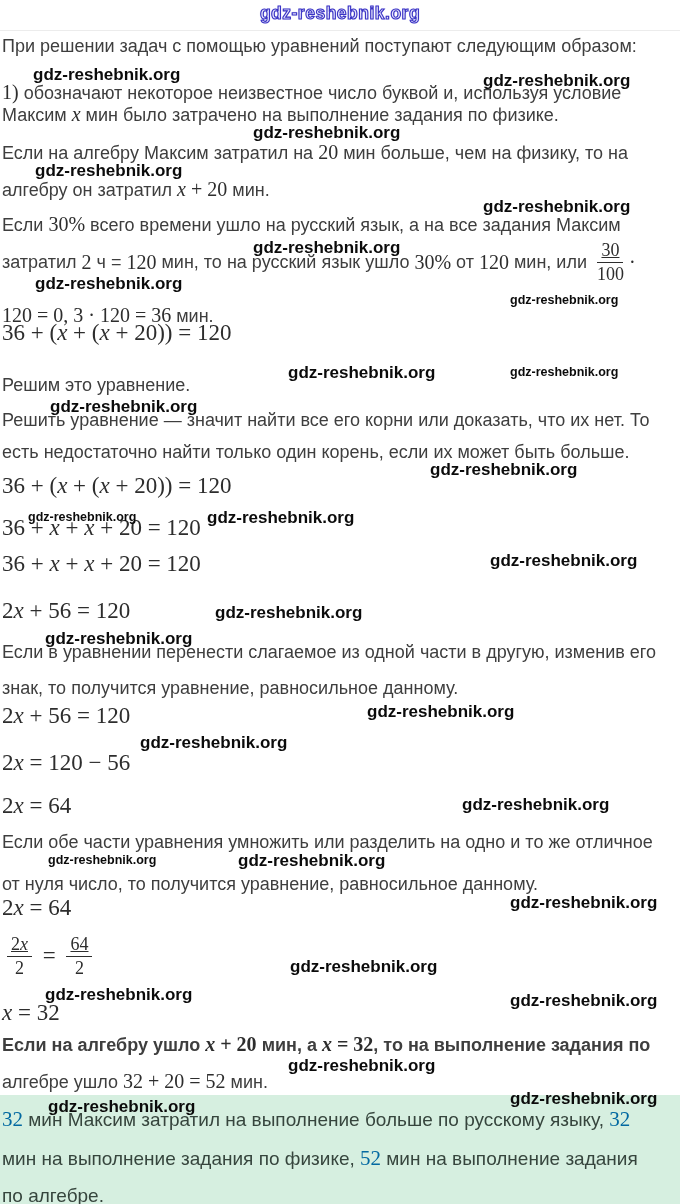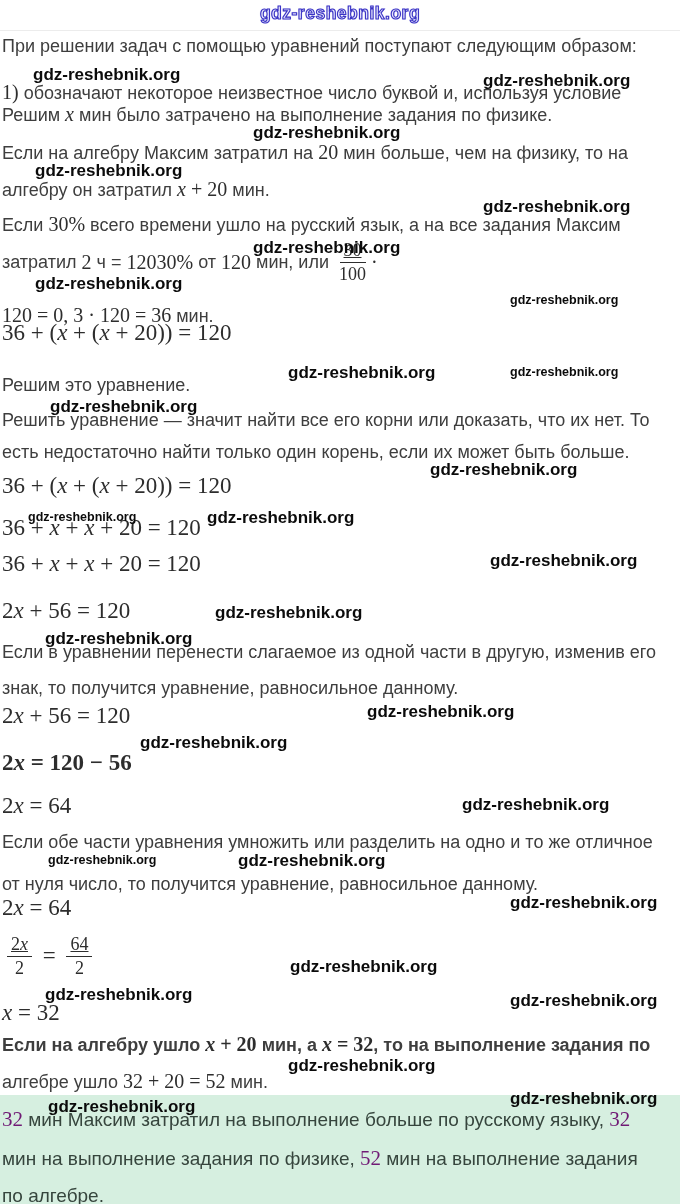--- a/index.html
+++ b/index.html
@@ -14,44 +14,45 @@
   .line .txt{font-family:"Liberation Sans",sans-serif;white-space:pre;}
   .line .math{font-family:"Liberation Serif","DejaVu Serif",serif;font-size:20px;color:#2d2d2d;white-space:pre;}
   .line .math i{font-style:italic;}
   .eq .math{font-size:23px;}
   .flexline{display:flex;align-items:center;}
   .frac{display:inline-flex;flex-direction:column;align-items:center;vertical-align:middle;
         font-family:"Liberation Serif","DejaVu Serif",serif;color:#2d2d2d;margin:0 5px;line-height:1.15;}
   .frac .num{display:block;padding:0 4px 1px;border-bottom:1.5px solid #2d2d2d;text-decoration:underline;}
   .frac .den{display:block;padding-top:1px;}
   .ans{color:#36453d;font-size:19px;}
-  .ans .math{font-size:21px;color:#701a75;margin-top:40px;}
+  .ans .math{font-size:21px;color:#0369a1;margin-top:40px;}
   .wm{position:absolute;font-family:"Liberation Sans",sans-serif;font-weight:700;
       font-size:17px;color:#0b0b0b;white-space:nowrap;}
   .wm-sm{font-size:12.5px;}
 </style>
 </head>
 <body>
 
 <div class="page">
   <div class="wm-top">gdz-reshebnik.org</div>
   <div class="divider"></div>
   <div class="highlight"></div>
   <div id="content">
       <div class="line" style="top: 35px;"><span class="txt">При решении задач с помощью уравнений поступают следующим образом:</span></div>
       <div class="line" style="top: 81px;"><span class="math">1)</span><span class="txt"> обозначают некоторое неизвестное число буквой и, используя условие</span></div>
-      <div class="line" style="top: 103px;"><span class="txt">Решим </span><span class="math"><i>x</i></span><span class="txt"> мин было затрачено на выполнение задания по физике.</span></div>
+      <div class="line" style="top: 103px;"><span class="txt">Максим </span><span class="math"><i>x</i></span><span class="txt"> мин было затрачено на выполнение задания по физике.</span></div>
       <div class="line" style="top: 141px;"><span class="txt">Если на алгебру Максим затратил на </span><span class="math">20</span><span class="txt"> мин больше, чем на физику, то на</span></div>
       <div class="line" style="top: 178px;"><span class="txt">алгебру он затратил </span><span class="math"><i>x</i> + 20</span><span class="txt"> мин.</span></div>
       <div class="line" style="top: 213px;"><span class="txt">Если </span><span class="math">30%</span><span class="txt"> всего времени ушло на русский язык, а на все задания Максим</span></div>
       <div class="line flexline" style="top: 240px;">
         <span class="txt">затратил </span>
         <span class="math">2</span>
         <span class="txt"> ч = </span>
         <span class="math">120</span>
+        <span class="txt"> мин, то на русский язык ушло </span>
         <span class="math">30%</span>
         <span class="txt"> от </span>
         <span class="math">120</span>
         <span class="txt"> мин, или </span>
         <span class="frac">
           <span class="num">30</span>
           <span class="den">100</span>
         </span>
         <span class="math">·</span>
       </div>
@@ -60,21 +61,21 @@
       <div class="line" style="top: 374px;"><span class="txt">Решим это уравнение.</span></div>
       <div class="line" style="top: 409px;"><span class="txt">Решить уравнение — значит найти все его корни или доказать, что их нет. То</span></div>
       <div class="line" style="top: 441px;"><span class="txt">есть недостаточно найти только один корень, если их может быть больше.</span></div>
       <div class="line eq" style="top: 475px;"><span class="math">36 + (<i>x</i> + (<i>x</i> + 20)) = 120</span></div>
       <div class="line eq" style="top: 517px;"><span class="math">36 + <i>x</i> + <i>x</i> + 20 = 120</span></div>
       <div class="line eq" style="top: 553px;"><span class="math">36 + <i>x</i> + <i>x</i> + 20 = 120</span></div>
       <div class="line eq" style="top: 600px;"><span class="math">2<i>x</i> + 56 = 120</span></div>
       <div class="line" style="top: 641px;"><span class="txt">Если в уравнении перенести слагаемое из одной части в другую, изменив его</span></div>
       <div class="line" style="top: 677px;"><span class="txt">знак, то получится уравнение, равносильное данному.</span></div>
       <div class="line eq" style="top: 705px;"><span class="math">2<i>x</i> + 56 = 120</span></div>
-      <div class="line eq" style="top: 752px; font-weight: bold;"><span class="math">2<i>x</i> = 120 − 56</span></div>
+      <div class="line eq" style="top: 752px;"><span class="math">2<i>x</i> = 120 − 56</span></div>
       <div class="line eq" style="top: 795px;"><span class="math">2<i>x</i> = 64</span></div>
       <div class="line" style="top: 831px;"><span class="txt">Если обе части уравнения умножить или разделить на одно и то же отличное</span></div>
       <div class="line" style="top: 873px;"><span class="txt">от нуля число, то получится уравнение, равносильное данному.</span></div>
       <div class="line eq" style="top: 897px;"><span class="math">2<i>x</i> = 64</span></div>
       <div class="line eq flexline" style="top: 934px; text-align: right;">
         <span class="frac">
           <span class="num">2<i>x</i></span>
           <span class="den">2</span>
         </span>
         <span class="math"> = </span>

